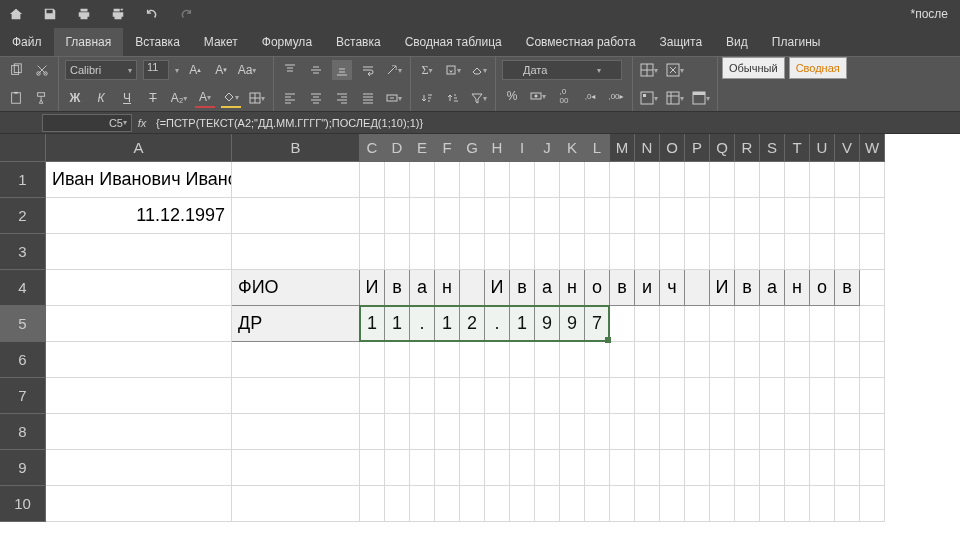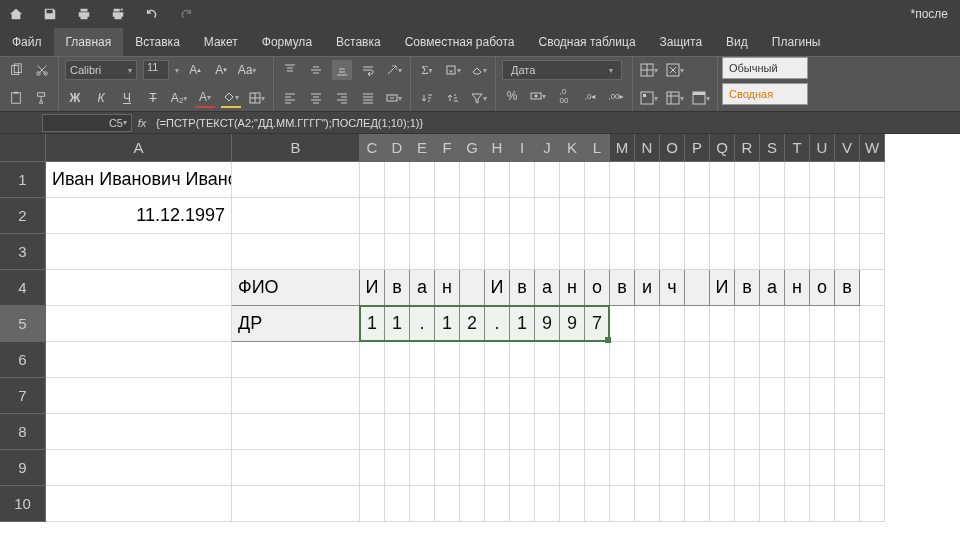--- a/index.html
+++ b/index.html
@@ -19,22 +19,22 @@
   
   .ribbon { height: 56px; background: #555; display:flex; align-items:stretch; border-top:1px solid #666; border-bottom:1px solid #333; }
   .ribbon .col { display:flex; flex-direction:column; justify-content:center; gap:4px; padding: 0 6px; border-right:1px solid #6a6a6a; }
   .ribbon .row { display:flex; align-items:center; gap:6px; height:24px; }
   .ribbon .ic { width:20px; height:20px; display:flex; align-items:center; justify-content:center; color:#ccc; font-size:12px; }
   .fontname { width:72px; height:20px; background:#444; border:1px solid #666; color:#ccc; font-size:11px; padding:0 4px; display:flex; align-items:center; justify-content:space-between; }
   .fontsize { width:26px; height:20px; background:#444; border:1px solid #666; color:#ccc; font-size:11px; padding:0 3px; display:flex; }
   .ar { font-size:8px; color:#aaa; }
   .ribbon .tbtn.active { background:#6a6a6a; }
   .fmtwrap { display:flex; flex-direction:column; gap:4px; }
-  .fmtselect { width:120px; height:20px; background:#444; border:1px solid #666; color:#ccc; font-size:11px; padding:0 8px; display:flex; align-items:center; justify-content:space-between; }
-  .stylebox { width:94px; display:flex; flex-direction:column; gap:4px; padding:0 4px; }
+  .fmtselect { width:120px; height:20px; background:#444; border:1px solid #666; color:#ccc; font-size:11px; padding:0 20px; display:flex; align-items:center; justify-content:space-between; }
+  .stylebox { width:94px; display:flex; flex-direction:row; gap:4px; padding:0 4px; }
   .stylebtn { height:22px; background:#eee; color:#333; font-size:11px; display:flex; align-items:center; padding:0 6px; border:1px solid #999; }
   .stylebtn.orange { color:#d97a00; }
   .underline-red { border-bottom: 2px solid #c94444; }
   .underline-yellow { border-bottom: 2px solid #e8c547; }
 
   
   .fbar { height:22px; background:#444; display:flex; align-items:center; border-bottom:1px solid #333; }
   .fbar .namebox { width:90px; height:18px; margin-left:42px; background:#3a3a3a; border:1px solid #666; display:flex; align-items:center; justify-content:flex-end; padding:0 4px; font-size:11px; color:#ccc; }
   .fbar .fx { width:20px; text-align:center; font-style:italic; color:#ccc; font-size:11px; }
   .fbar .formula { flex:1; font-size:11px; color:#ddd; padding:0 4px; }
@@ -102,22 +102,22 @@
   <span class="right">*после</span>
 </div>
 
 <div class="menubar" id="menubar">
     <div class="menuitem">Файл</div>
     <div class="menuitem active">Главная</div>
     <div class="menuitem">Вставка</div>
     <div class="menuitem">Макет</div>
     <div class="menuitem">Формула</div>
     <div class="menuitem">Вставка</div>
+    <div class="menuitem">Сводная таблица</div>
     <div class="menuitem">Совместная работа</div>
-    <div class="menuitem">Сводная таблица</div>
     <div class="menuitem">Защита</div>
     <div class="menuitem">Вид</div>
     <div class="menuitem">Плагины</div>
   </div>
 
 <div class="ribbon">
   <div class="col">
     <div class="row">
       <span class="ic">
           <svg width="14" height="14" viewBox="0 0 16 16">

